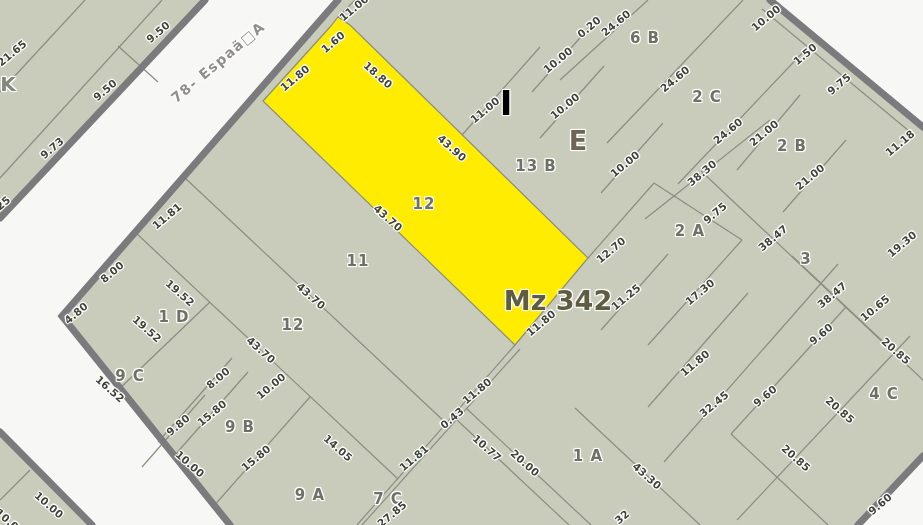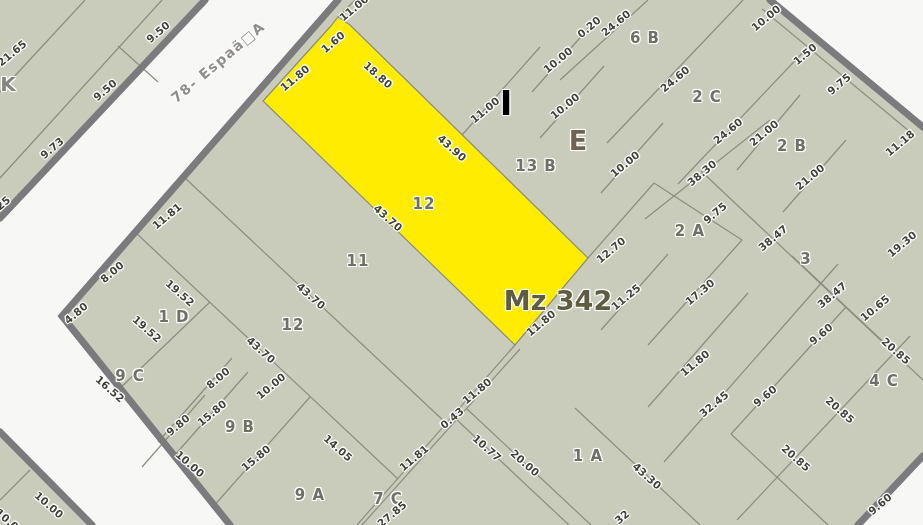--- a/index.html
+++ b/index.html
@@ -98,21 +98,21 @@
   <div class="lb pname" style="left:240px;top:427px">9 B</div>
   <div class="lb pname" style="left:310px;top:495px">9 A</div>
   <div class="lb pname" style="left:388px;top:499px">7 C</div>
   <div class="lb pname" style="left:588px;top:456px">1 A</div>
   <div class="lb pname" style="left:536px;top:166px">13 B</div>
   <div class="lb pname" style="left:645px;top:38px">6 B</div>
   <div class="lb pname" style="left:707px;top:97px">2 C</div>
   <div class="lb pname" style="left:792px;top:146px">2 B</div>
   <div class="lb pname" style="left:690px;top:231px">2 A</div>
   <div class="lb pname" style="left:806px;top:259px">3</div>
-  <div class="lb pname" style="left:884px;top:381px">4 C</div>
+  <div class="lb pname" style="left:884px;top:394px">4 C</div>
 
   <div class="lb dim" style="left:158px;top:32px;--r:-40deg">9.50</div>
   <div class="lb dim" style="left:105px;top:90px;--r:-40deg">9.50</div>
   <div class="lb dim" style="left:12px;top:53px;--r:-40deg">21.65</div>
   <div class="lb dim" style="left:52px;top:148px;--r:-40deg">9.73</div>
   <div class="lb dim" style="left:3px;top:203px;--r:-40deg">25</div>
   <div class="lb dim" style="left:354px;top:8px;--r:-40deg">11.00</div>
   <div class="lb dim" style="left:333px;top:42px;--r:-40deg">1.60</div>
   <div class="lb dim" style="left:295px;top:78px;--r:-40deg">11.80</div>
   <div class="lb dim" style="left:378px;top:75px;--r:41deg">18.80</div>

